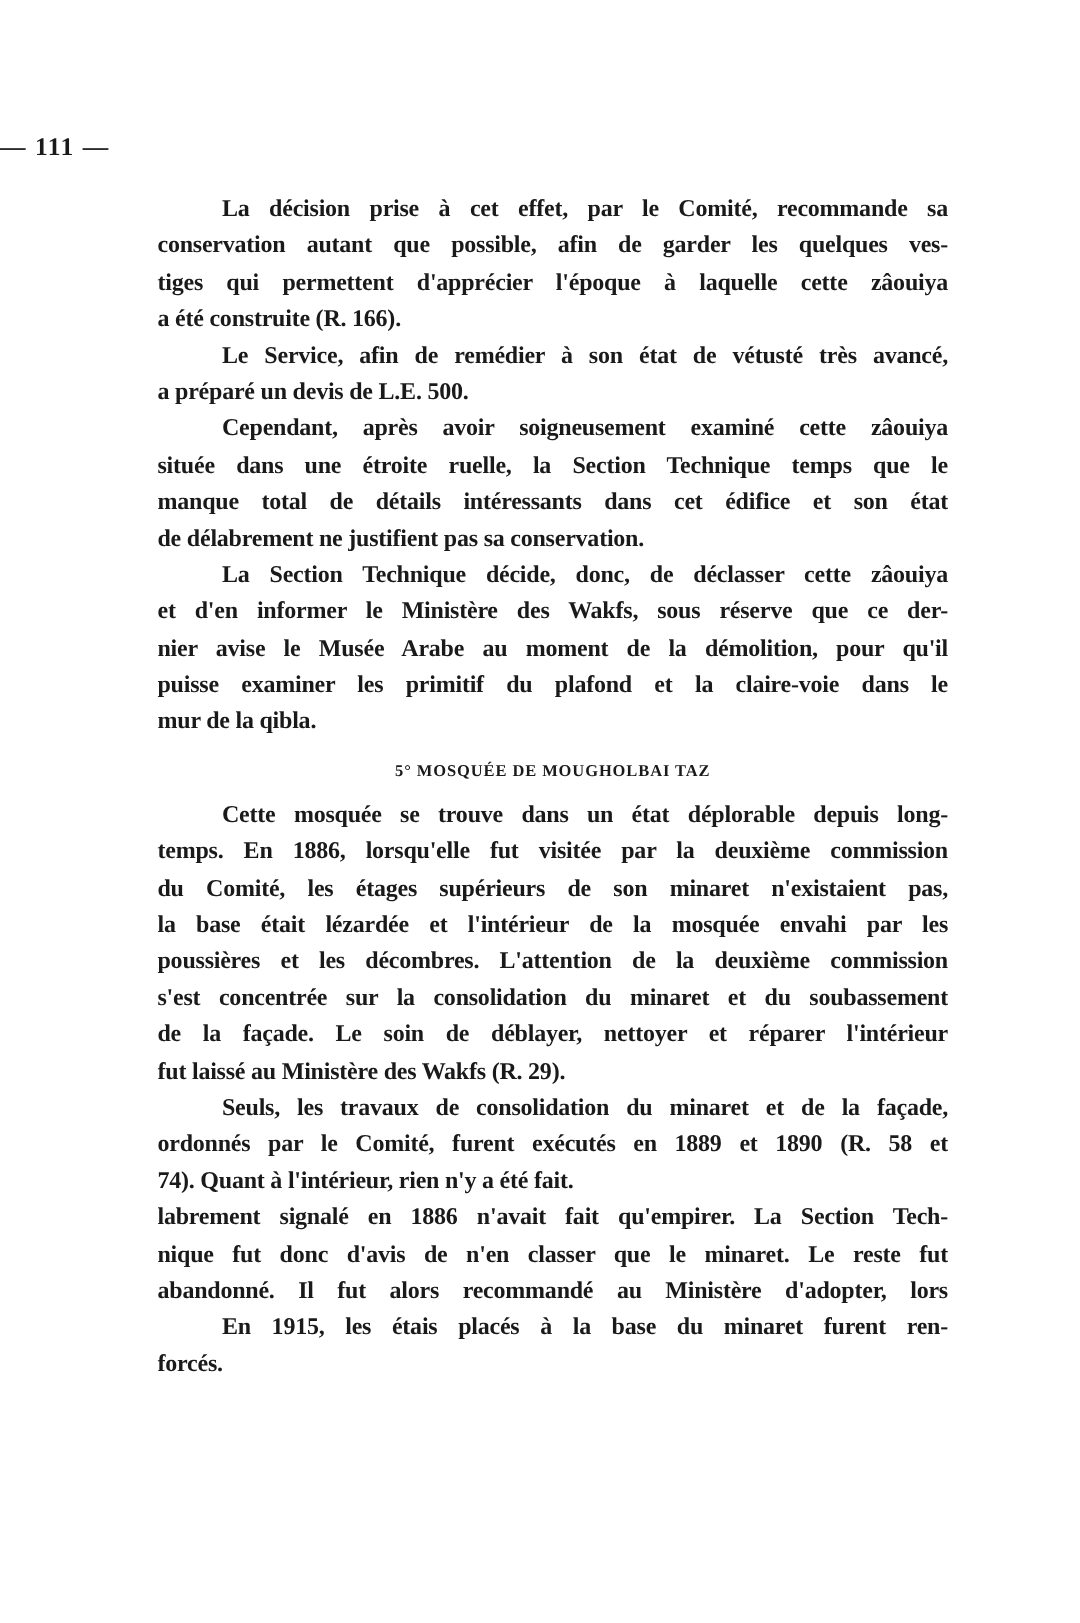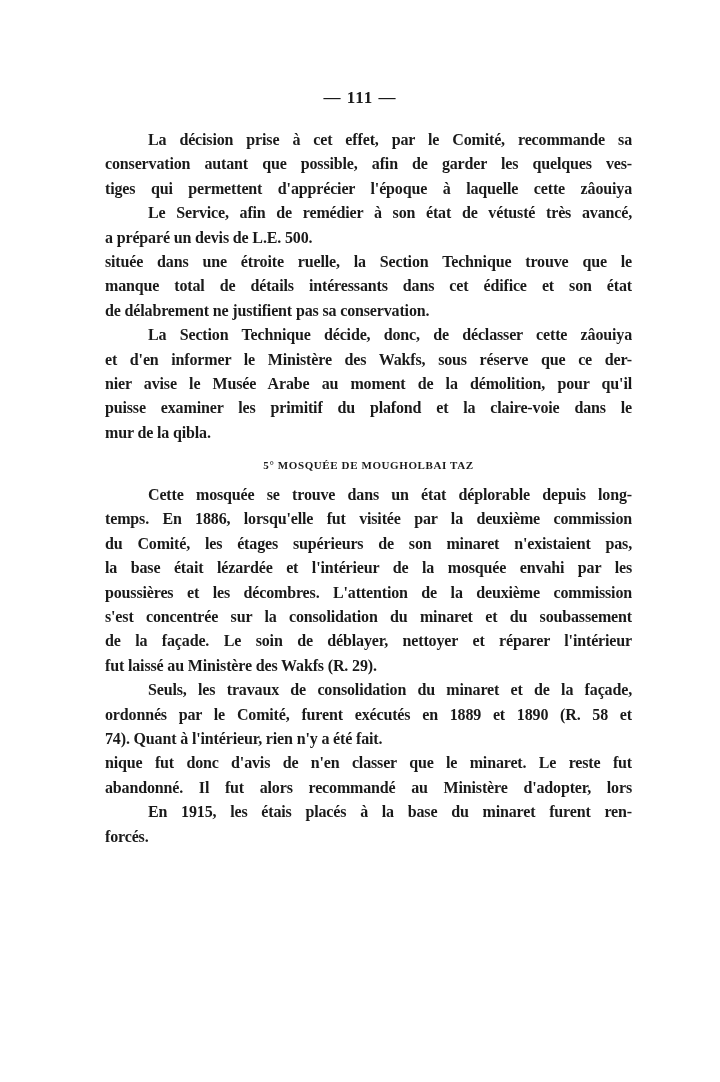--- a/index.html
+++ b/index.html
@@ -1,18 +1,18 @@
 <!DOCTYPE html>
 <html><head>
 <meta charset="utf-8">
 <style>
   html, body { margin: 0; padding: 0; background: #ffffff; }
   body { width: 720px; height: 1082px; position: relative; overflow: hidden;
          font-family: "Liberation Serif", "DejaVu Serif", serif; color: #1a1a1a; }
-  .page-number { position: absolute; top: 88px; left: 0; width: 720px; text-align: center;
+  .page-number { position: absolute; top: 88px; left: 0; width: 720px; text-align: left;
                  font-size: 17px; font-weight: bold; letter-spacing: 1px; }
   .body { position: absolute; left: 105px; width: 527px; top: 128px; }
   .line { display: block; height: 24.4px; line-height: 24.4px; font-size: 16px; font-weight: bold;
           text-align: justify; text-align-last: justify; white-space: nowrap; overflow: hidden;
           font-stretch: condensed; letter-spacing: -0.15px; }
   .line.last { text-align-last: left; }
   .line.indent { padding-left: 43px; }
   .heading { display: block; height: 38px; line-height: 40px; text-align: center; font-size: 11px;
              font-weight: bold; letter-spacing: 0.6px; }
 </style>
@@ -20,29 +20,31 @@
 <body>
 
 <div class="page-number">— 111 —</div>
 
 <div class="body">
 
   <div>
     <span class="line indent">La décision prise à cet effet, par le Comité, recommande sa</span>
     <span class="line">conservation autant que possible, afin de garder les quelques ves-</span>
     <span class="line">tiges qui permettent d'apprécier l'époque à laquelle cette zâouiya</span>
+    <span class="line last">a été construite (R. 166).</span>
   </div>
 
   <div>
     <span class="line indent">Le Service, afin de remédier à son état de vétusté très avancé,</span>
     <span class="line last">a préparé un devis de L.E. 500.</span>
   </div>
 
   <div>
-    <span class="line">située dans une étroite ruelle, la Section Technique trouve que le</span>
+    <span class="line indent">Cependant, après avoir soigneusement examiné cette zâouiya</span>
+    <span class="line">située dans une étroite ruelle, la Section Technique temps que le</span>
     <span class="line">manque total de détails intéressants dans cet édifice et son état</span>
     <span class="line last">de délabrement ne justifient pas sa conservation.</span>
   </div>
 
   <div>
     <span class="line indent">La Section Technique décide, donc, de déclasser cette zâouiya</span>
     <span class="line">et d'en informer le Ministère des Wakfs, sous réserve que ce der-</span>
     <span class="line">nier avise le Musée Arabe au moment de la démolition, pour qu'il</span>
     <span class="line">puisse examiner les primitif du plafond et la claire-voie dans le</span>
     <span class="line last">mur de la qibla.</span>
@@ -61,20 +63,21 @@
     <span class="line last">fut laissé au Ministère des Wakfs (R. 29).</span>
   </div>
 
   <div>
     <span class="line indent">Seuls, les travaux de consolidation du minaret et de la façade,</span>
     <span class="line">ordonnés par le Comité, furent exécutés en 1889 et 1890 (R. 58 et</span>
     <span class="line last">74). Quant à l'intérieur, rien n'y a été fait.</span>
   </div>
 
   <div>
+    <span class="line">labrement signalé en 1886 n'avait fait qu'empirer. La Section Tech-</span>
     <span class="line">nique fut donc d'avis de n'en classer que le minaret. Le reste fut</span>
     <span class="line">abandonné. Il fut alors recommandé au Ministère d'adopter, lors</span>
   </div>
 
   <div>
     <span class="line indent">En 1915, les étais placés à la base du minaret furent ren-</span>
     <span class="line last">forcés.</span>
   </div>
 </div>
 

